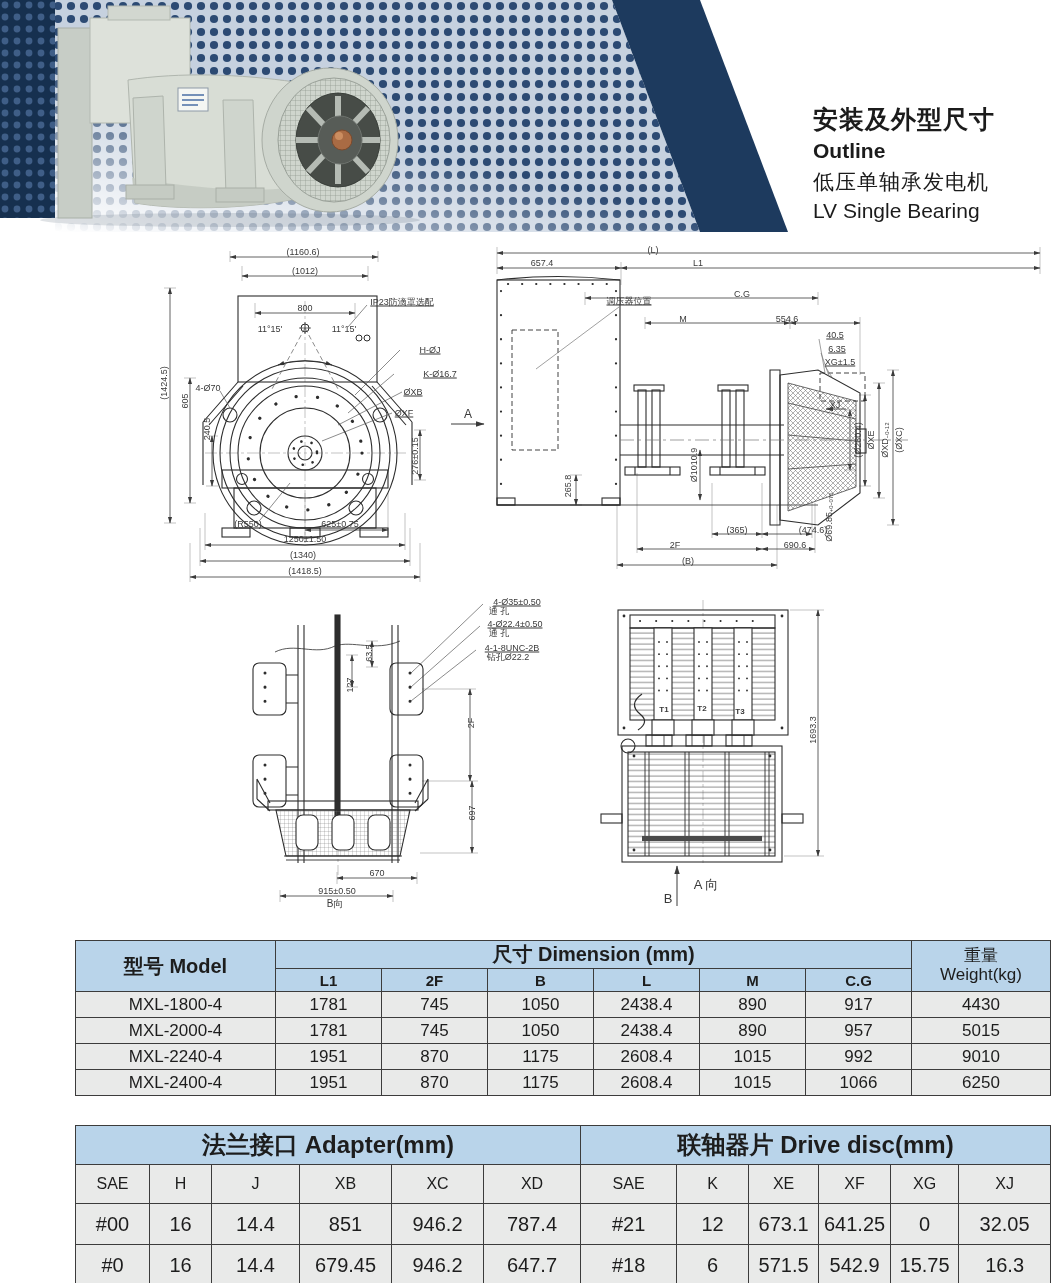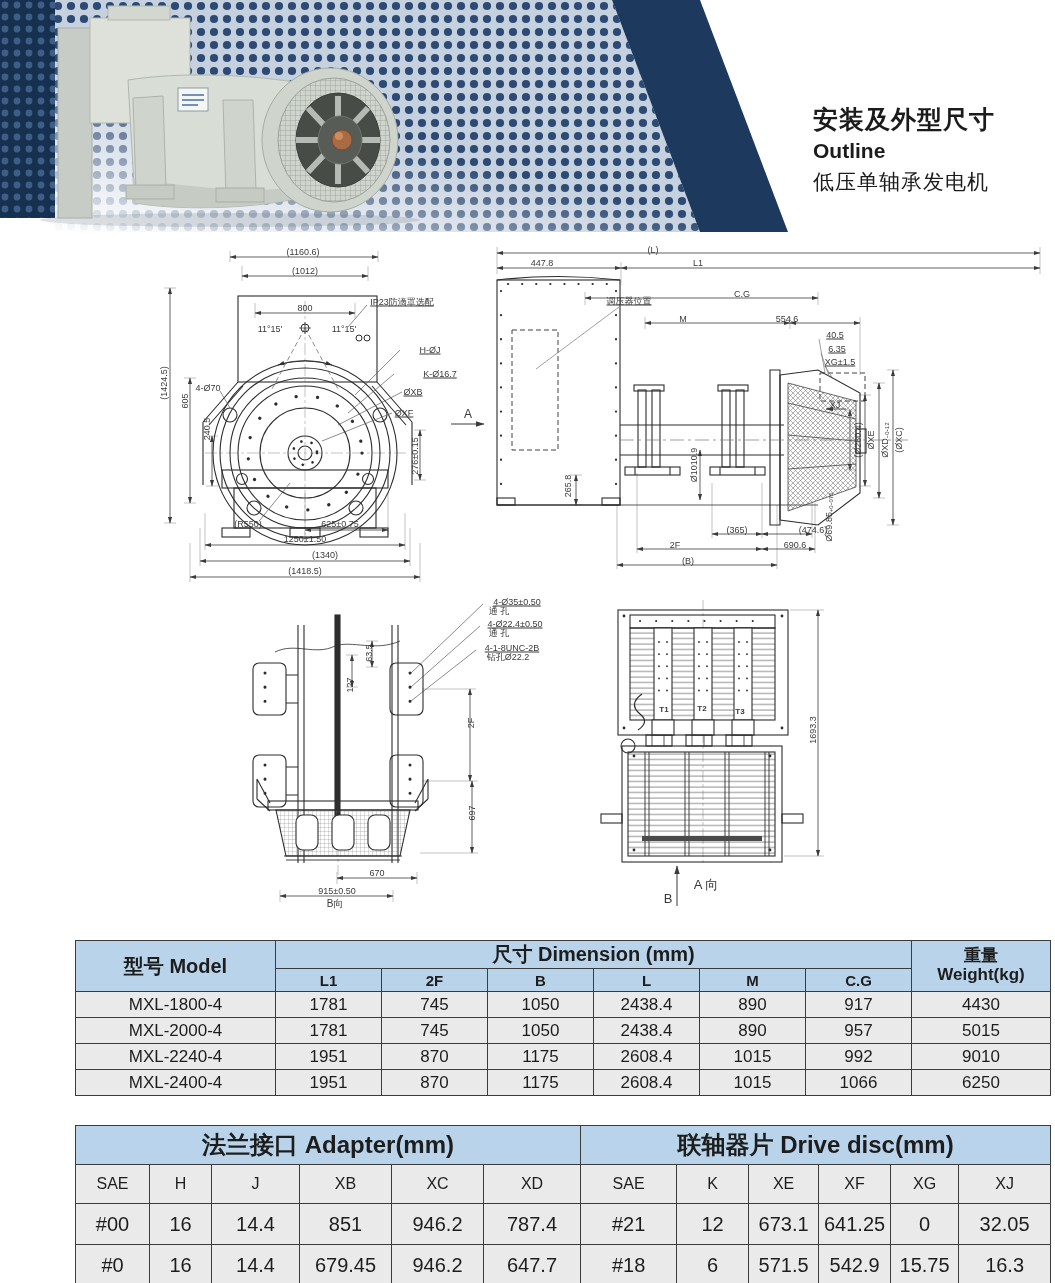--- a/index.html
+++ b/index.html
@@ -20,21 +20,21 @@
   
   table.tbl{border-collapse:collapse;table-layout:fixed;position:absolute;}
   table.tbl td{border:1.6px solid #3c3c3c;text-align:center;vertical-align:middle;
                overflow:hidden;padding:0;}
   .t1{left:75px;top:940px;width:975px;}
   .t1 .hdr td{background:#b9d4ea;}
   .t1 .big{font-size:20px;font-weight:bold;}
   .t1 .sub td{background:#b9d4ea;font-size:15px;font-weight:bold;height:22px;}
   .t1 tr.h1 td{height:27px;}
   .t1 tr.data td{background:#e9eae9;font-size:17px;height:25px;}
-  .t1 .wt{font-size:17px;font-weight:bold;line-height:1.1;}
+  .t1 .wt{font-size:17px;font-weight:normal;line-height:1.1;}
   .t2tbl{left:75px;top:1125px;width:975px;}
   .t2tbl tr.h td{background:#b9d4ea;font-size:24px;font-weight:bold;height:38px;}
   .t2tbl tr.s td{background:#e9eae9;font-size:16px;height:38px;}
   .t2tbl tr.d td{background:#e9eae9;font-size:20px;height:40px;}
   svg{display:block;}
 </style>
 </head>
 <body>
 
 <div class="page">
@@ -85,20 +85,21 @@
       <ellipse cx="340" cy="140" rx="22" ry="24" fill="#575c57" stroke="#6e736e"></ellipse>
       <circle cx="342" cy="140" r="10" fill="#a96b44" stroke="#7c4a2c"></circle>
       <circle cx="339" cy="136" r="4" fill="#cb8d60"></circle>
     </g>
   </svg>
 
   <div class="title">
     <div class="t1">安装及外型尺寸</div>
     <div class="t2">Outline</div>
     <div class="t3">低压单轴承发电机</div>
+    <div class="t4">LV Single Bearing</div>
   </div>
 
   <div class="draw" style="left:150px;top:243px;width:345px;height:345px">
     <svg width="345" height="345" viewBox="0 0 345 345">
       <defs>
         <marker id="ma" markerWidth="9" markerHeight="8" refX="8" refY="3.5" orient="auto-start-reverse">
           <path d="M0,0.8 L8.5,3.5 L0,6.2 Z" fill="#3a3a3a"></path>
         </marker>
       </defs>
       <g stroke="#9a9a9a" stroke-width="0.6" fill="none">
@@ -174,21 +175,21 @@
       <span class="dim u" style="left: 263px; top: 149px; transform: translate(-50%, -50%);">ØXB</span>
       <span class="dim u" style="left: 254px; top: 170px; transform: translate(-50%, -50%);">ØXF</span>
       <span class="dim" style="left: 14px; top: 140px; transform: translate(-50%, -50%) rotate(-90deg);">(1424.5)</span>
       <span class="dim" style="left: 35px; top: 158px; transform: translate(-50%, -50%) rotate(-90deg);">605</span>
       <span class="dim" style="left: 58px; top: 145px; transform: translate(-50%, -50%);">4-Ø70</span>
       <span class="dim" style="left: 57px; top: 186px; transform: translate(-50%, -50%) rotate(-90deg);">240.5</span>
       <span class="dim" style="left: 265px; top: 213px; transform: translate(-50%, -50%) rotate(-90deg);">276±0.15</span>
       <span class="dim" style="left: 98px; top: 281px; transform: translate(-50%, -50%);">(R550)</span>
       <span class="dim" style="left: 190px; top: 281px; transform: translate(-50%, -50%);">625±0.75</span>
       <span class="dim" style="left: 155px; top: 296px; transform: translate(-50%, -50%);">1250±1.50</span>
-      <span class="dim" style="left: 153px; top: 312px; transform: translate(-50%, -50%); margin-left: 22px;">(1340)</span>
+      <span class="dim" style="left: 153px; top: 312px; transform: translate(-50%, -50%);">(1340)</span>
       <span class="dim" style="left: 155px; top: 328px; transform: translate(-50%, -50%);">(1418.5)</span>
       <span class="dim" style="left: 318px; top: 171px; transform: translate(-50%, -50%); font-size: 12px;">A</span>
     </div>
 
   <div class="draw" style="left:488px;top:243px;width:567px;height:345px">
     <svg width="567" height="345" viewBox="0 0 567 345">
       <defs>
         <marker id="mb" markerWidth="9" markerHeight="8" refX="8" refY="3.5" orient="auto-start-reverse">
           <path d="M0,0.8 L8.5,3.5 L0,6.2 Z" fill="#3a3a3a"></path>
         </marker>
@@ -256,21 +257,21 @@
       <g stroke="#777" stroke-width="0.7" fill="none">
         <path d="M132,197 H420" stroke-dasharray="14 4 3 4"></path>
         <path d="M131,64 L48,126"></path>
         <path d="M331,96 L337,130 M333,110 L341,133 M337,123 L345,136"></path>
       </g>
       <g stroke="#3a3a3a" stroke-width="0.9">
         <line x1="338" y1="166" x2="358" y2="166" marker-start="url(#mb)"></line>
       </g>
     </svg>
   <span class="dim" style="left: 165px; top: 7px; transform: translate(-50%, -50%);">(L)</span>
-      <span class="dim" style="left: 54px; top: 20px; transform: translate(-50%, -50%);">447.8</span>
+      <span class="dim" style="left: 54px; top: 20px; transform: translate(-50%, -50%);">657.4</span>
       <span class="dim" style="left: 210px; top: 20px; transform: translate(-50%, -50%);">L1</span>
       <span class="dim" style="left: 254px; top: 51px; transform: translate(-50%, -50%);">C.G</span>
       <span class="dim" style="left: 195px; top: 76px; transform: translate(-50%, -50%);">M</span>
       <span class="dim" style="left: 299px; top: 76px; transform: translate(-50%, -50%);">554.6</span>
       <span class="dim u" style="left: 141px; top: 58px; transform: translate(-50%, -50%);">调压器位置</span>
       <span class="dim u" style="left: 347px; top: 92px; transform: translate(-50%, -50%);">40.5</span>
       <span class="dim u" style="left: 349px; top: 106px; transform: translate(-50%, -50%);">6.35</span>
       <span class="dim u" style="left: 352px; top: 119px; transform: translate(-50%, -50%);">XG±1.5</span>
       <span class="dim" style="left: 347px; top: 162px; transform: translate(-50%, -50%);">XJ</span>
       <span class="dim" style="left: 370px; top: 197px; transform: translate(-50%, -50%) rotate(-90deg);">(Ø260.4)</span>

